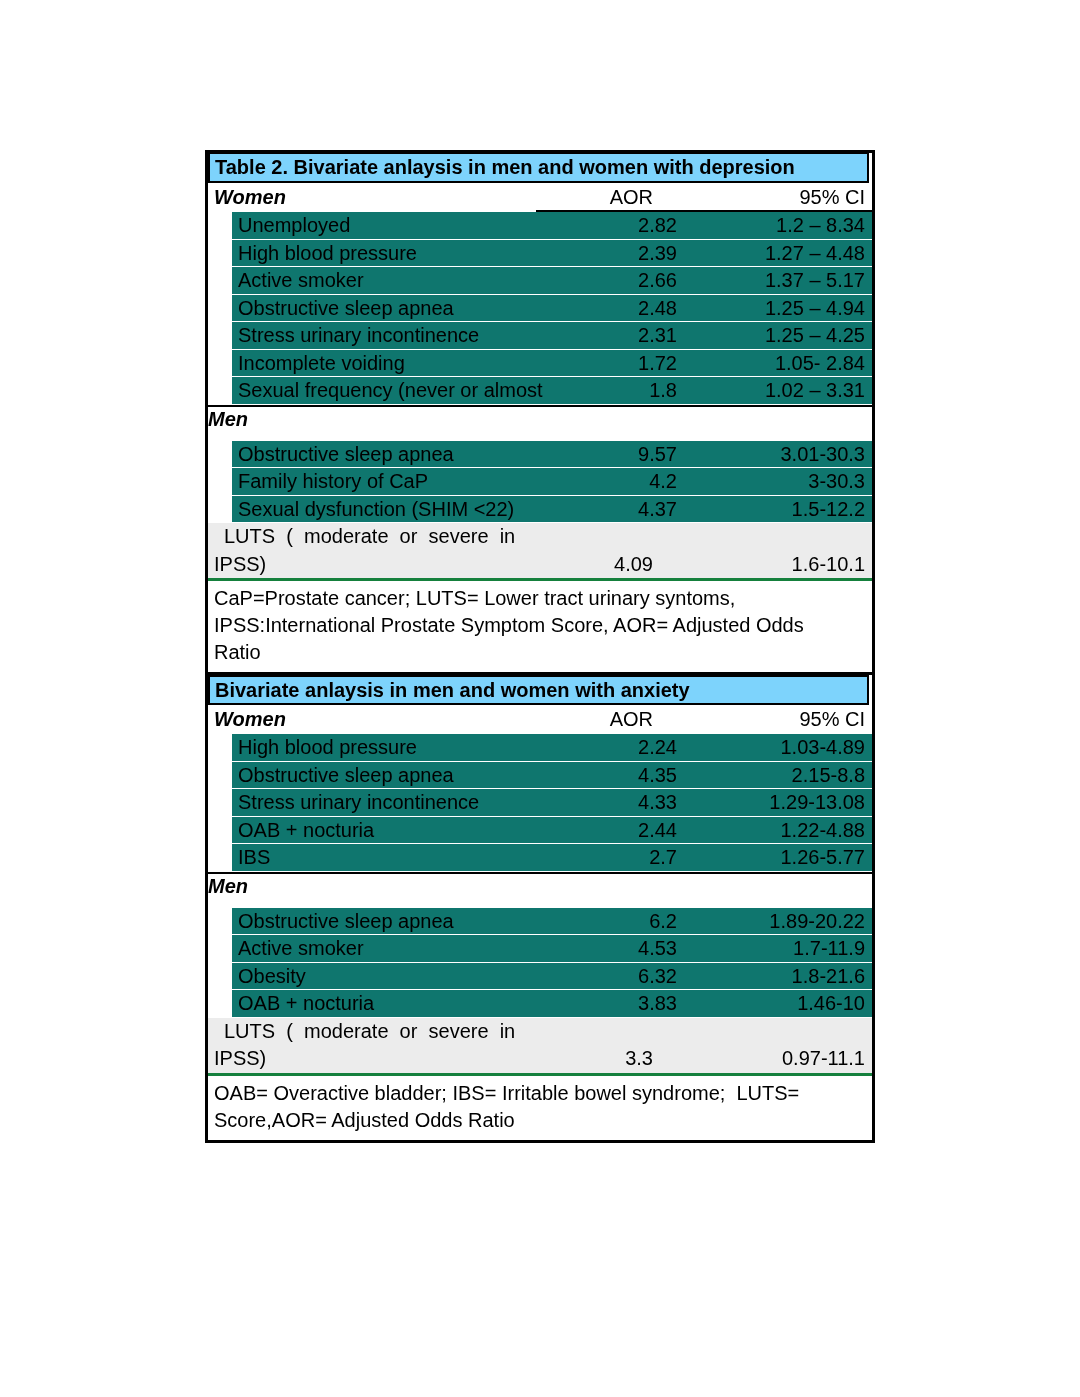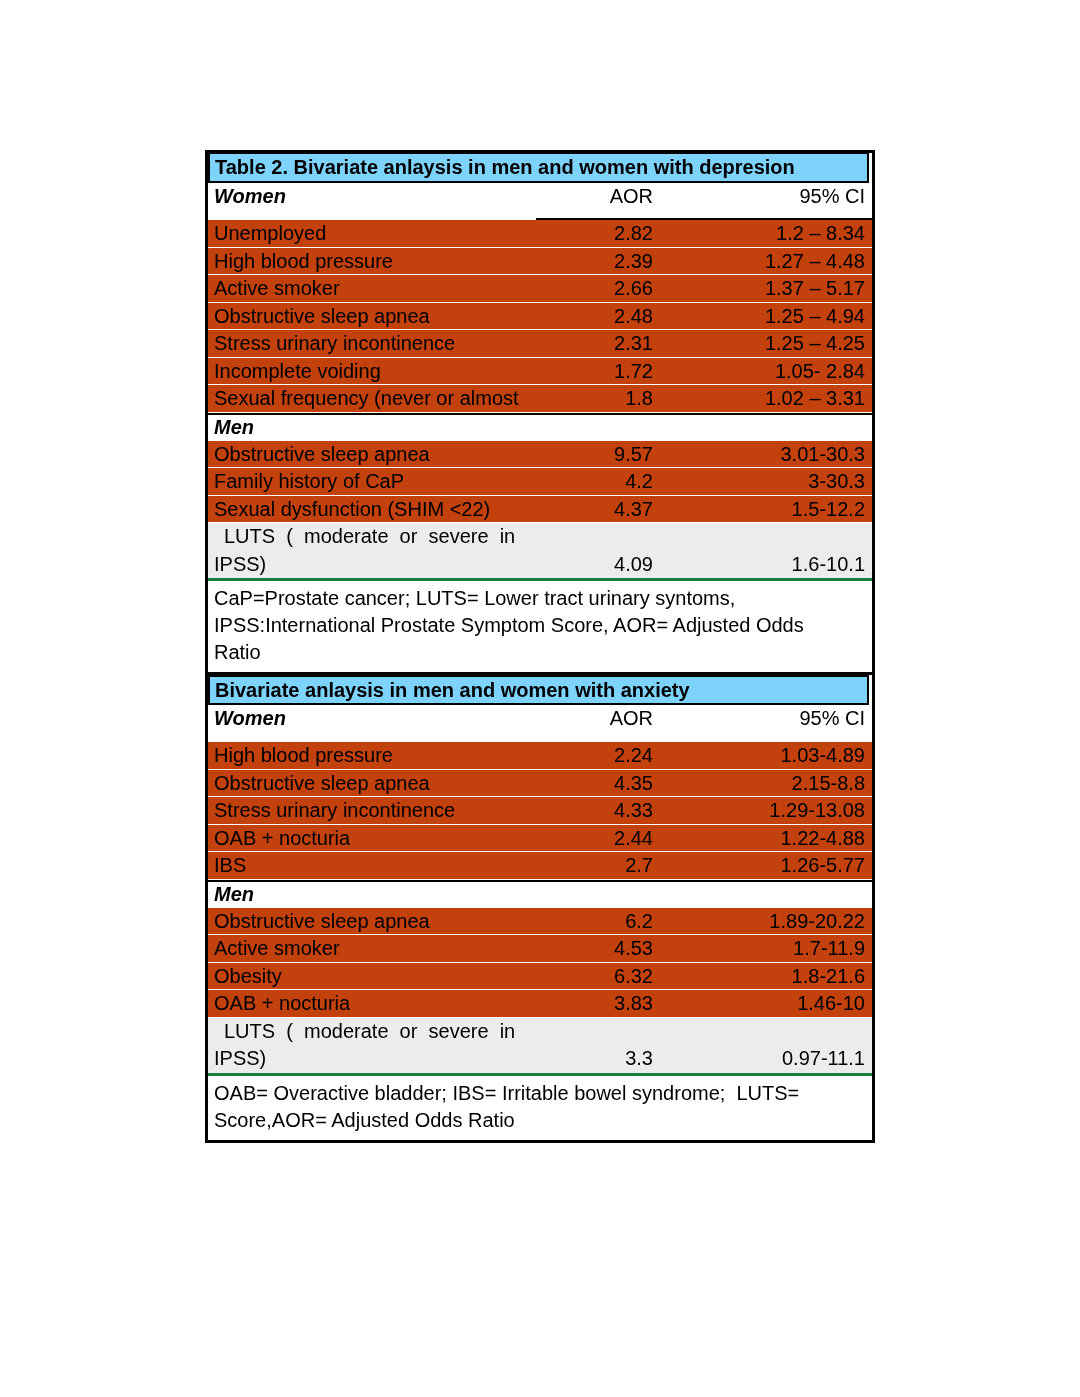--- a/index.html
+++ b/index.html
@@ -56,41 +56,40 @@
     box-sizing: border-box;
     white-space: pre;
   }
   .row .c3 {
     flex: 1 1 auto;
     text-align: right;
     padding-right: 7px;
     box-sizing: border-box;
     white-space: pre;
   }
-  .gray { background: #c2410c; border-bottom: 1px solid #ffffff; }
-  .colhdr { height: 37px; line-height: 27px; position: relative; background: #ffffff; }
+  .gray { background: #0f766e; border-bottom: 1px solid #ffffff; margin-left: 24px; }
+  .colhdr { height: 29px; line-height: 27px; position: relative; background: #ffffff; align-items: center; }
   .colhdr .c1 { font-weight: bold; font-style: italic; }
   .colhdr.underlined::after {
     content: "";
     position: absolute;
     left: 328px;
     right: 0;
     bottom: 0;
     height: 2px;
     background: #000000;
   }
   .section-row {
-    height: 28px;
+    height: 36px;
     line-height: 25px;
     background: #ffffff;
     border-top: 2px solid #000000;
     font-size: 20px;
     font-weight: bold;
     font-style: italic;
-    padding-left: 6px;
     box-sizing: border-box;
   }
   .luts {
     background: #ececec;
     height: 55px;
     box-sizing: border-box;
     font-size: 20px;
   }
   .luts .line1 {
     height: 27.5px;

